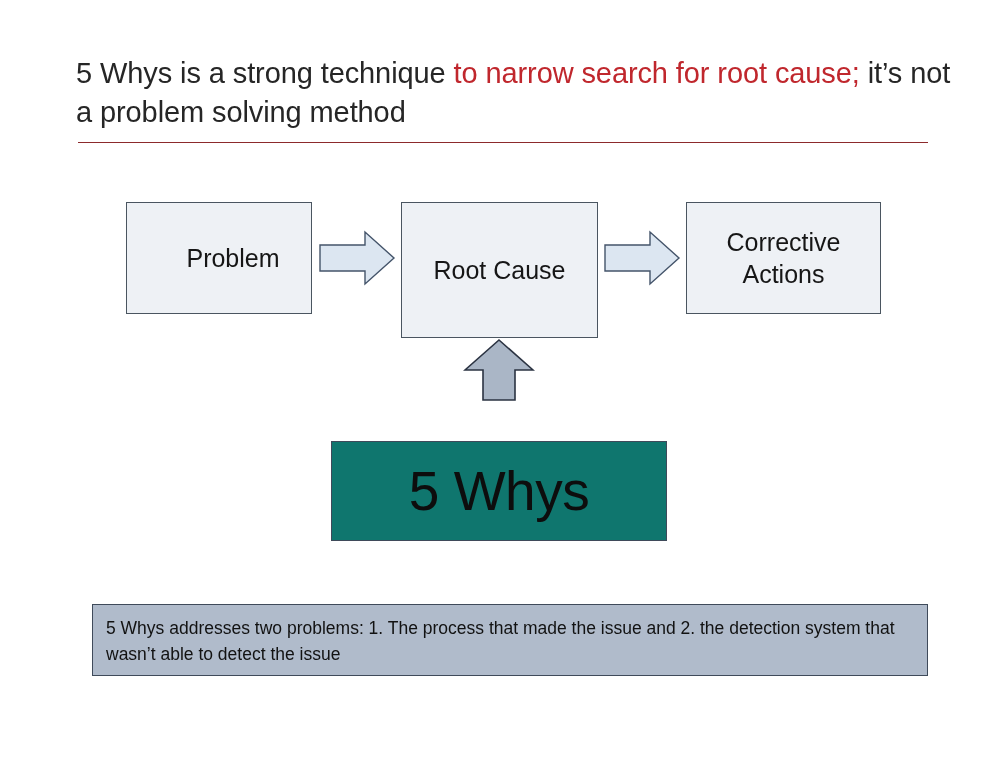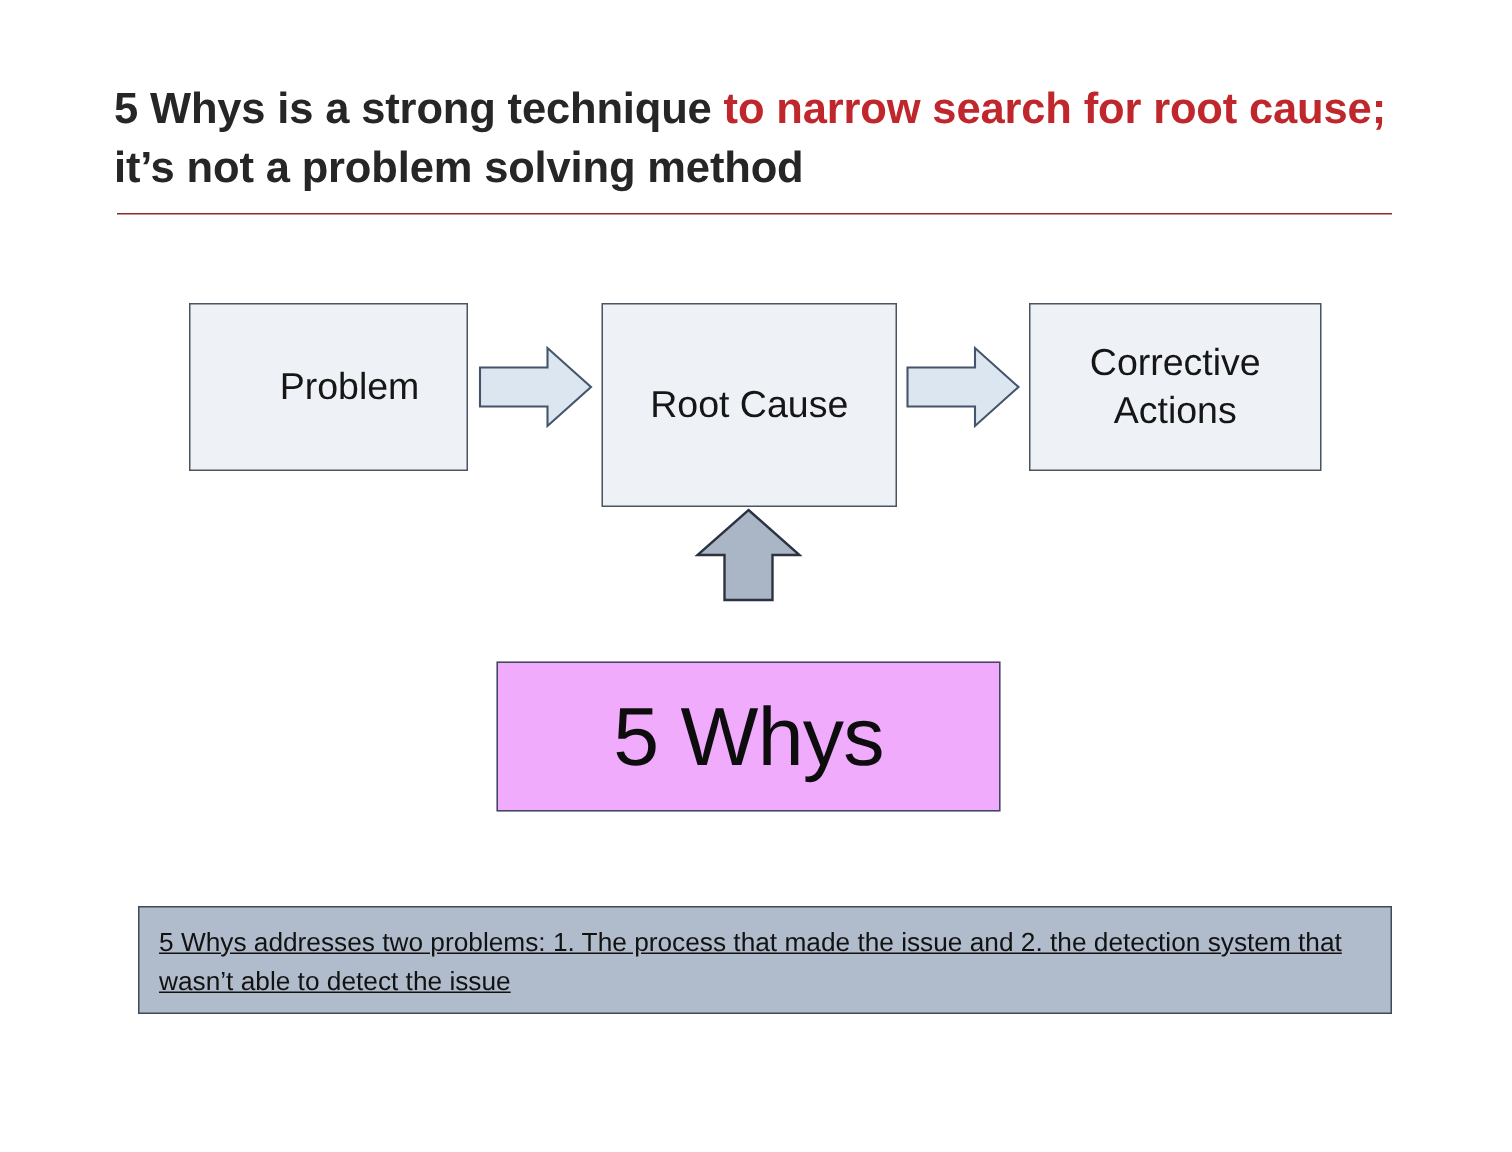--- a/index.html
+++ b/index.html
@@ -17,21 +17,21 @@
   }
 
   
   #slide-title {
     position: absolute;
     left: 76px;
     top: 54px;
     width: 880px;
     font-size: 29px;
     line-height: 1.34;
-    font-weight: 700;
+    font-weight: 400;
     letter-spacing: -0.1px;
     color: #262626;
   }
   #slide-title .accent {
     color: #C0272D;
   }
   #title-rule {
     position: absolute;
     left: 78px;
     top: 142px;
@@ -102,21 +102,21 @@
   }
 
   
   #box-five-whys {
     position: absolute;
     box-sizing: border-box;
     left: 331px;
     top: 441px;
     width: 336px;
     height: 100px;
-    background: #f0abfc;
+    background: #0f766e;
     border: 1px solid #3f4a5a;
     display: flex;
     align-items: center;
     justify-content: center;
     font-size: 55px;
     line-height: 1;
     color: #0d0d0d;
     letter-spacing: -0.5px;
   }
 
@@ -127,21 +127,20 @@
     left: 92px;
     top: 604px;
     width: 836px;
     height: 72px;
     background: #b0bbcb;
     border: 1px solid #3f4a5a;
     padding: 10px 12px 10px 13px;
     font-size: 17.5px;
     line-height: 1.5;
     color: #121212;
-    text-decoration: underline;
   }
 </style>
 </head>
 <body>
 
 <div id="slide-title"><span>5 Whys is a strong technique </span><span class="accent">to narrow search for root cause;</span><span> it’s not a problem solving method</span></div>
 
 <div id="title-rule"></div>
 
 <div class="proc-box" id="box-problem">

